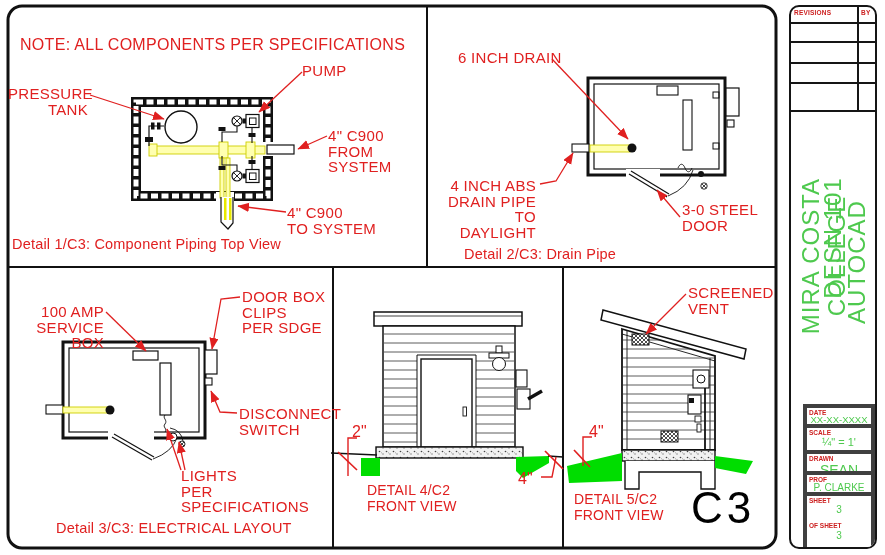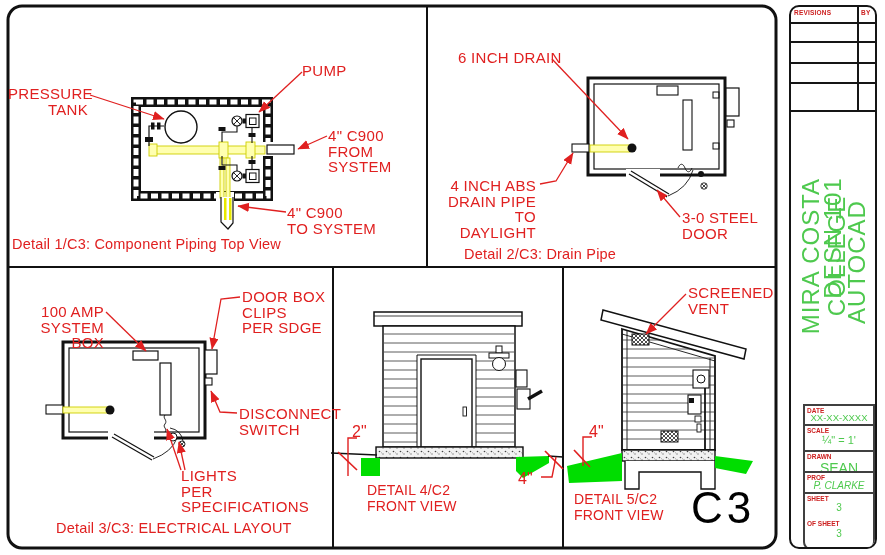--- a/index.html
+++ b/index.html
@@ -11,21 +11,21 @@
   .cap{position:absolute;color:#e02020;font-size:14.5px;letter-spacing:0.2px;white-space:pre-line;}
   .dim{position:absolute;color:#e02020;font-size:16px;}
   .right{text-align:right;}
   #c3big{position:absolute;color:#000000;font-size:44px;letter-spacing:4px;line-height:1;}
   
   #tblock{position:absolute;left:789px;top:5px;width:88px;height:544px;background:#fff;
           border:2.5px solid #151515;border-radius:10px;box-sizing:border-box;overflow:hidden;}
   .tb-hline{position:absolute;left:0;right:0;height:0;border-top:2px solid #151515;}
   .tb-vline{position:absolute;width:0;border-left:2px solid #151515;}
   .tb-small{position:absolute;color:#cc1f1f;font-size:6.5px;font-weight:bold;letter-spacing:0.2px;}
-  .tb-field{position:absolute;left:12px;right:0;border:2px solid #404040;background:#fff;}
+  .tb-field{position:absolute;left:12px;right:0;border:4px solid #404040;background:#fff;}
   .tb-label{position:absolute;top:1px;left:2px;color:#cc1f1f;font-size:6.5px;font-weight:bold;}
   .tb-value{position:absolute;left:0;right:0;text-align:center;color:#4ec94e;}
   .tb-rot{position:absolute;width:230px;height:26px;text-align:center;color:#4ec94e;
           font-size:24px;letter-spacing:1px;transform:rotate(-90deg);line-height:26px;}
 </style>
 </head>
 <body>
 
 <div id="page">
 
@@ -258,41 +258,42 @@
     <path d="M680,217 L657,190" marker-end="url(#arr)"></path>
     <path d="M106,312 L146,351" marker-end="url(#arr)"></path>
     <path d="M240,297 L221,299 L212,349" marker-end="url(#arr)"></path>
     <path d="M237,413 L220,412 L211,391" marker-end="url(#arr)"></path>
     <path d="M181,470 L167,429" marker-end="url(#arr)"></path>
     <path d="M185,470 L179,442" marker-end="url(#arr)"></path>
     <path d="M686,294 L646,334" marker-end="url(#arr)"></path>
   </g>
 </svg>
 
+<div class="lbl" style="left:20px;top:37px;font-size:16px;">NOTE: ALL COMPONENTS PER SPECIFICATIONS</div>
 
 <div class="lbl right" style="left:8px;top:86px;width:80px;">PRESSURE
 TANK</div>
 <div class="lbl" style="left:302px;top:63px;">PUMP</div>
 <div class="lbl" style="left:328px;top:128px;">4" C900
 FROM
 SYSTEM</div>
 <div class="lbl" style="left:287px;top:205px;">4" C900
 TO SYSTEM</div>
 <div class="cap" style="left:12px;top:236px;">Detail 1/C3: Component Piping Top View</div>
 
 <div class="lbl" style="left:458px;top:50px;">6 INCH DRAIN</div>
 <div class="lbl right" style="left:436px;top:178px;width:100px;">4 INCH ABS
 DRAIN PIPE
 TO DAYLIGHT</div>
-<div class="lbl" style="left:682px;top:210px;">3-0 STEEL
+<div class="lbl" style="left:682px;top:202px;">3-0 STEEL
 DOOR</div>
 <div class="cap" style="left:464px;top:246px;">Detail 2/C3: Drain Pipe</div>
 
 <div class="lbl right" style="left:8px;top:304px;width:96px;">100 AMP
-SYSTEM BOX</div>
+SERVICE BOX</div>
 <div class="lbl" style="left:242px;top:289px;">DOOR BOX
 CLIPS
 PER SDGE</div>
 <div class="lbl" style="left:239px;top:406px;">DISCONNECT
 SWITCH</div>
 <div class="lbl" style="left:181px;top:468px;">LIGHTS
 PER
 SPECIFICATIONS</div>
 <div class="cap" style="left:56px;top:520px;">Detail 3/C3: ELECTRICAL LAYOUT</div>
 
@@ -329,21 +330,21 @@
   <div class="tb-field" style="top:417px;height:24px;">
     <span class="tb-label">SCALE</span>
     <div class="tb-value" style="top:8px;font-size:11px;">¼" = 1'</div>
   </div>
   <div class="tb-field" style="top:443px;height:19px;">
     <span class="tb-label">DRAWN</span>
     <div class="tb-value" style="top:8px;font-size:14px;">SEAN BUSH, P.E.</div>
   </div>
   <div class="tb-field" style="top:464px;height:19px;">
     <span class="tb-label">PROF</span>
-    <div class="tb-value" style="top:7px;font-size:10px;font-style:italic;">P. CLARKE</div>
+    <div class="tb-value" style="top:7px;font-size:10px;">P. CLARKE</div>
   </div>
   <div class="tb-field" style="top:485px;height:54px;border-radius:0 0 8px 8px;">
     <span class="tb-label">SHEET</span>
     <div class="tb-value" style="top:8px;font-size:10px;">3</div>
     <span class="tb-label" style="top:26px;">OF SHEET</span>
     <div class="tb-value" style="top:34px;font-size:10px;">3</div>
   </div>
 </div>
 
 </div>

